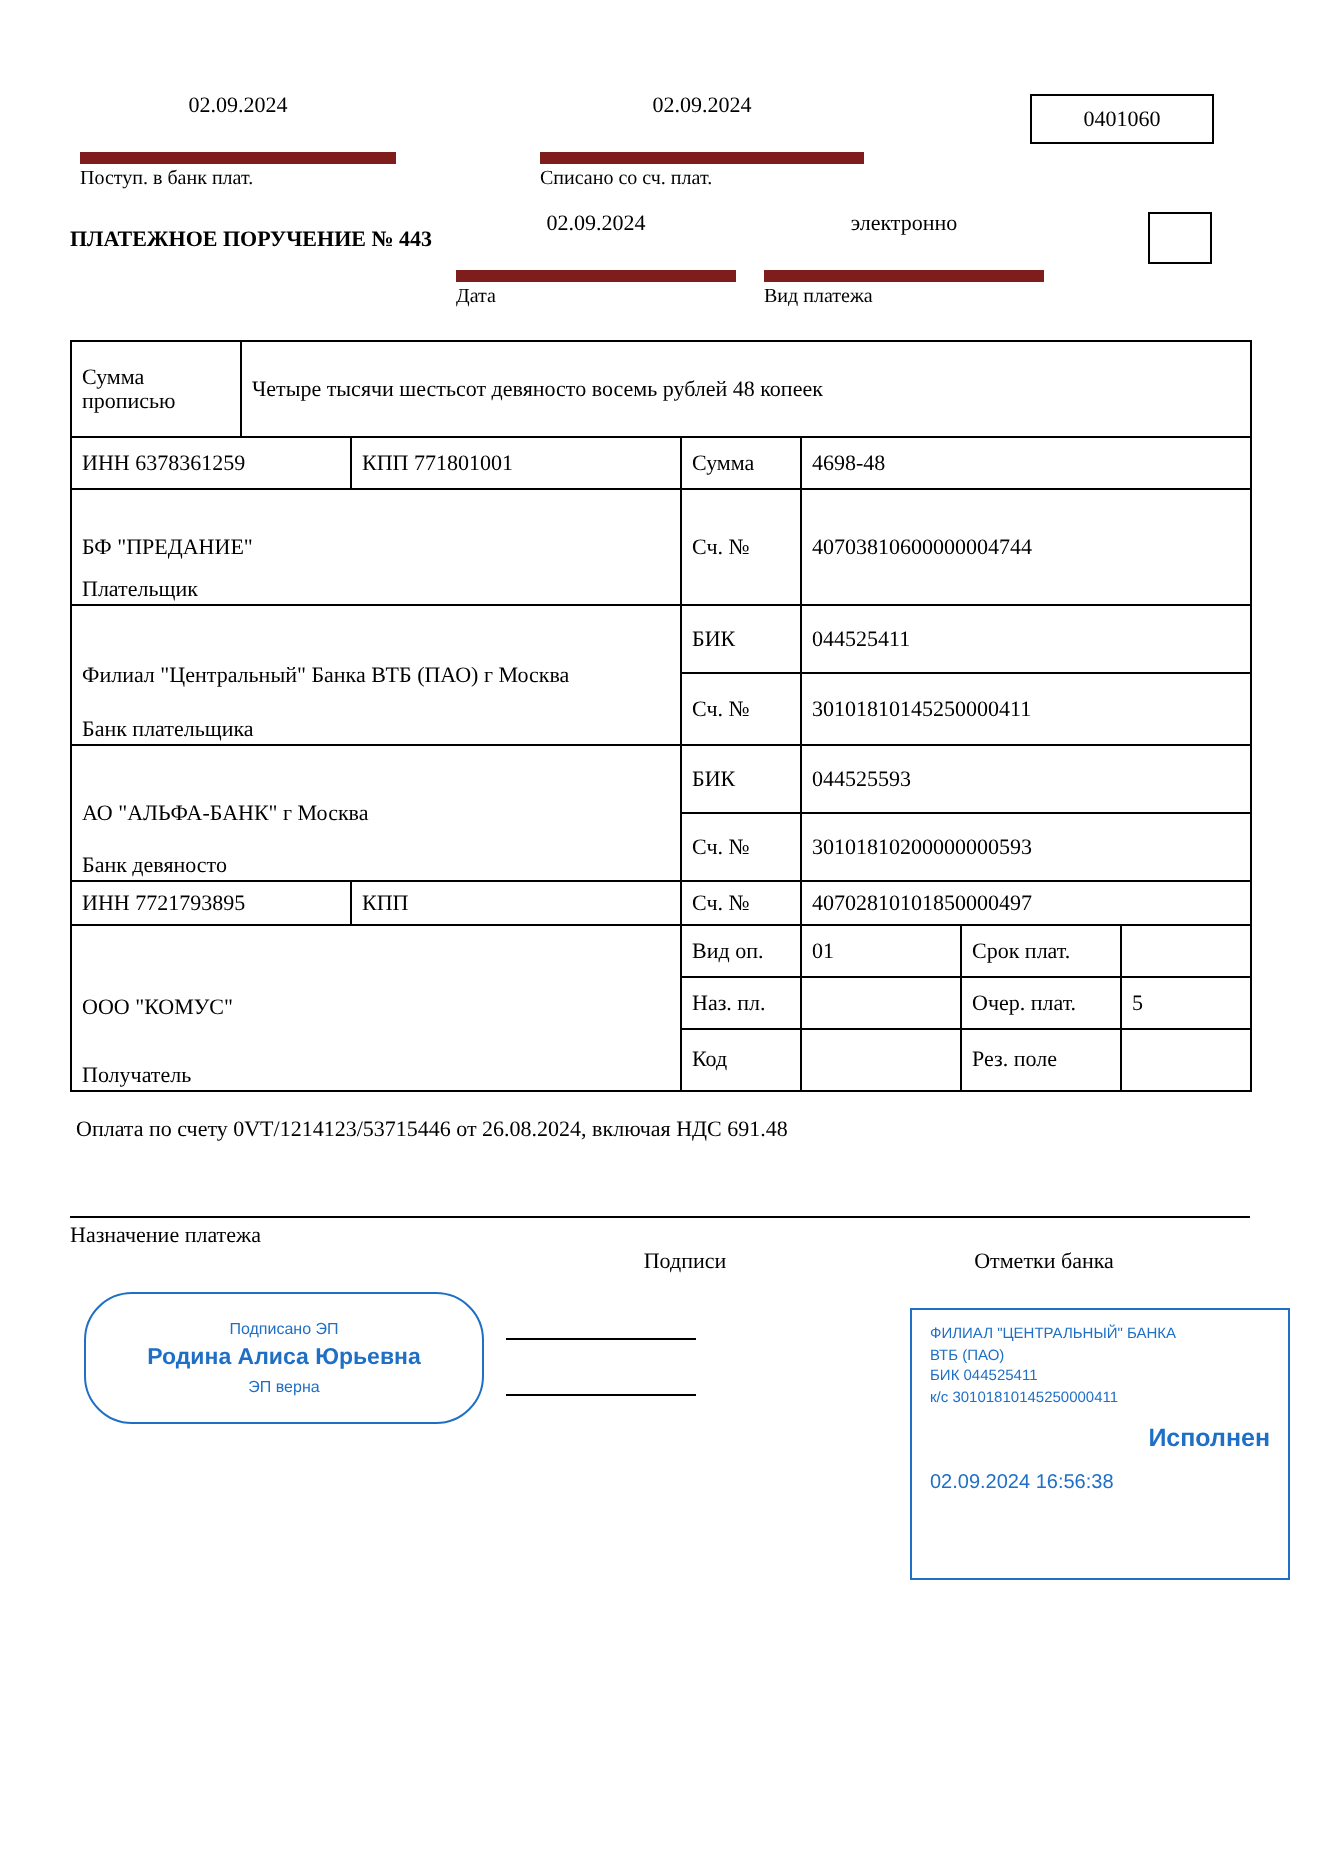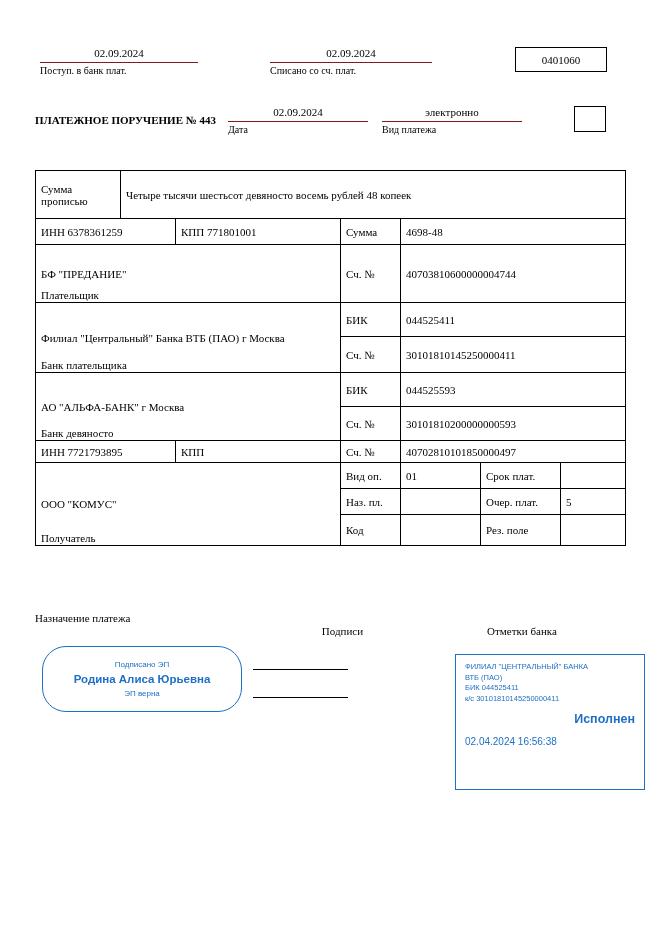--- a/index.html
+++ b/index.html
@@ -2,21 +2,21 @@
 <html style="--stamp-blue: #1e6fc5;"><head>
 <meta charset="utf-8">
 <style>
   html, body { margin:0; padding:0; background:#ffffff; }
   .page {
     position:relative; width:660px; height:933px; background:#fff;
     font-family:"Liberation Serif", serif; color:#000; font-size:11px; overflow:hidden;
   }
   .abs { position:absolute; }
   .bold { font-weight:bold; }
-  .ufield { border-bottom:1px solid #7f1d1d; text-align:center; padding-bottom:3px; }
+  .ufield { border-bottom:6px solid #7f1d1d; text-align:center; padding-bottom:17px; }
   .flabel { font-size:10px; padding-top:2px; }
   .box { border:1px solid #000; display:flex; align-items:center; justify-content:center; }
 
   table.po {
     position:absolute; left:35px; top:170px; width:590px;
     border-collapse:collapse; table-layout:fixed;
   }
   table.po td {
     border:1px solid #000; padding:2px 5px; vertical-align:middle;
     font-size:11px; overflow:hidden; word-wrap:break-word;
@@ -152,36 +152,39 @@
     </tr>
     <tr style="height:31px">
       <td>Код</td>
       <td></td>
       <td class="vtop">Рез. поле</td>
       <td></td>
     </tr>
   </tbody>
     </table>
 
+  <div class="abs" style="left:35px; top:545px; width:590px; height:63px; border-bottom:1px solid #000;">
+    <div style="padding:14px 3px 0 3px;">Оплата по счету 0VT/1214123/53715446 от 26.08.2024, включая НДС 691.48</div>
+  </div>
   <div class="abs" style="left:35px; top:612px;">Назначение платежа</div>
 
   <div class="abs" style="left:295px; top:625px; width:95px; text-align:center;">Подписи</div>
   <div class="abs" style="left:462px; top:625px; width:120px; text-align:center;">Отметки банка</div>
 
   <div class="abs stamp sig-stamp" style="left:42px; top:646px; width:198px; height:64px;border-radius:24px;">
     <div class="st-small">Подписано ЭП</div>
     <div class="st-name">Родина Алиса Юрьевна</div>
     <div class="st-small">ЭП верна</div>
   </div>
 
   <div class="abs sigline" style="left:253px; top:669px; width:95px;"></div>
   <div class="abs sigline" style="left:253px; top:697px; width:95px;"></div>
 
   <div class="abs stamp bank-stamp" style="left:455px; top:654px; width:170px; height:120px;">
     <div class="bs-small">ФИЛИАЛ "ЦЕНТРАЛЬНЫЙ" БАНКА</div>
     <div class="bs-small">ВТБ (ПАО)</div>
     <div class="bs-small">БИК 044525411</div>
     <div class="bs-small">к/с 30101810145250000411</div>
     <div class="bs-status">Исполнен</div>
-    <div class="bs-date">02.04.2024 16:56:38</div>
+    <div class="bs-date">02.09.2024 16:56:38</div>
   </div>
 
 </div>
 
 </body></html>

